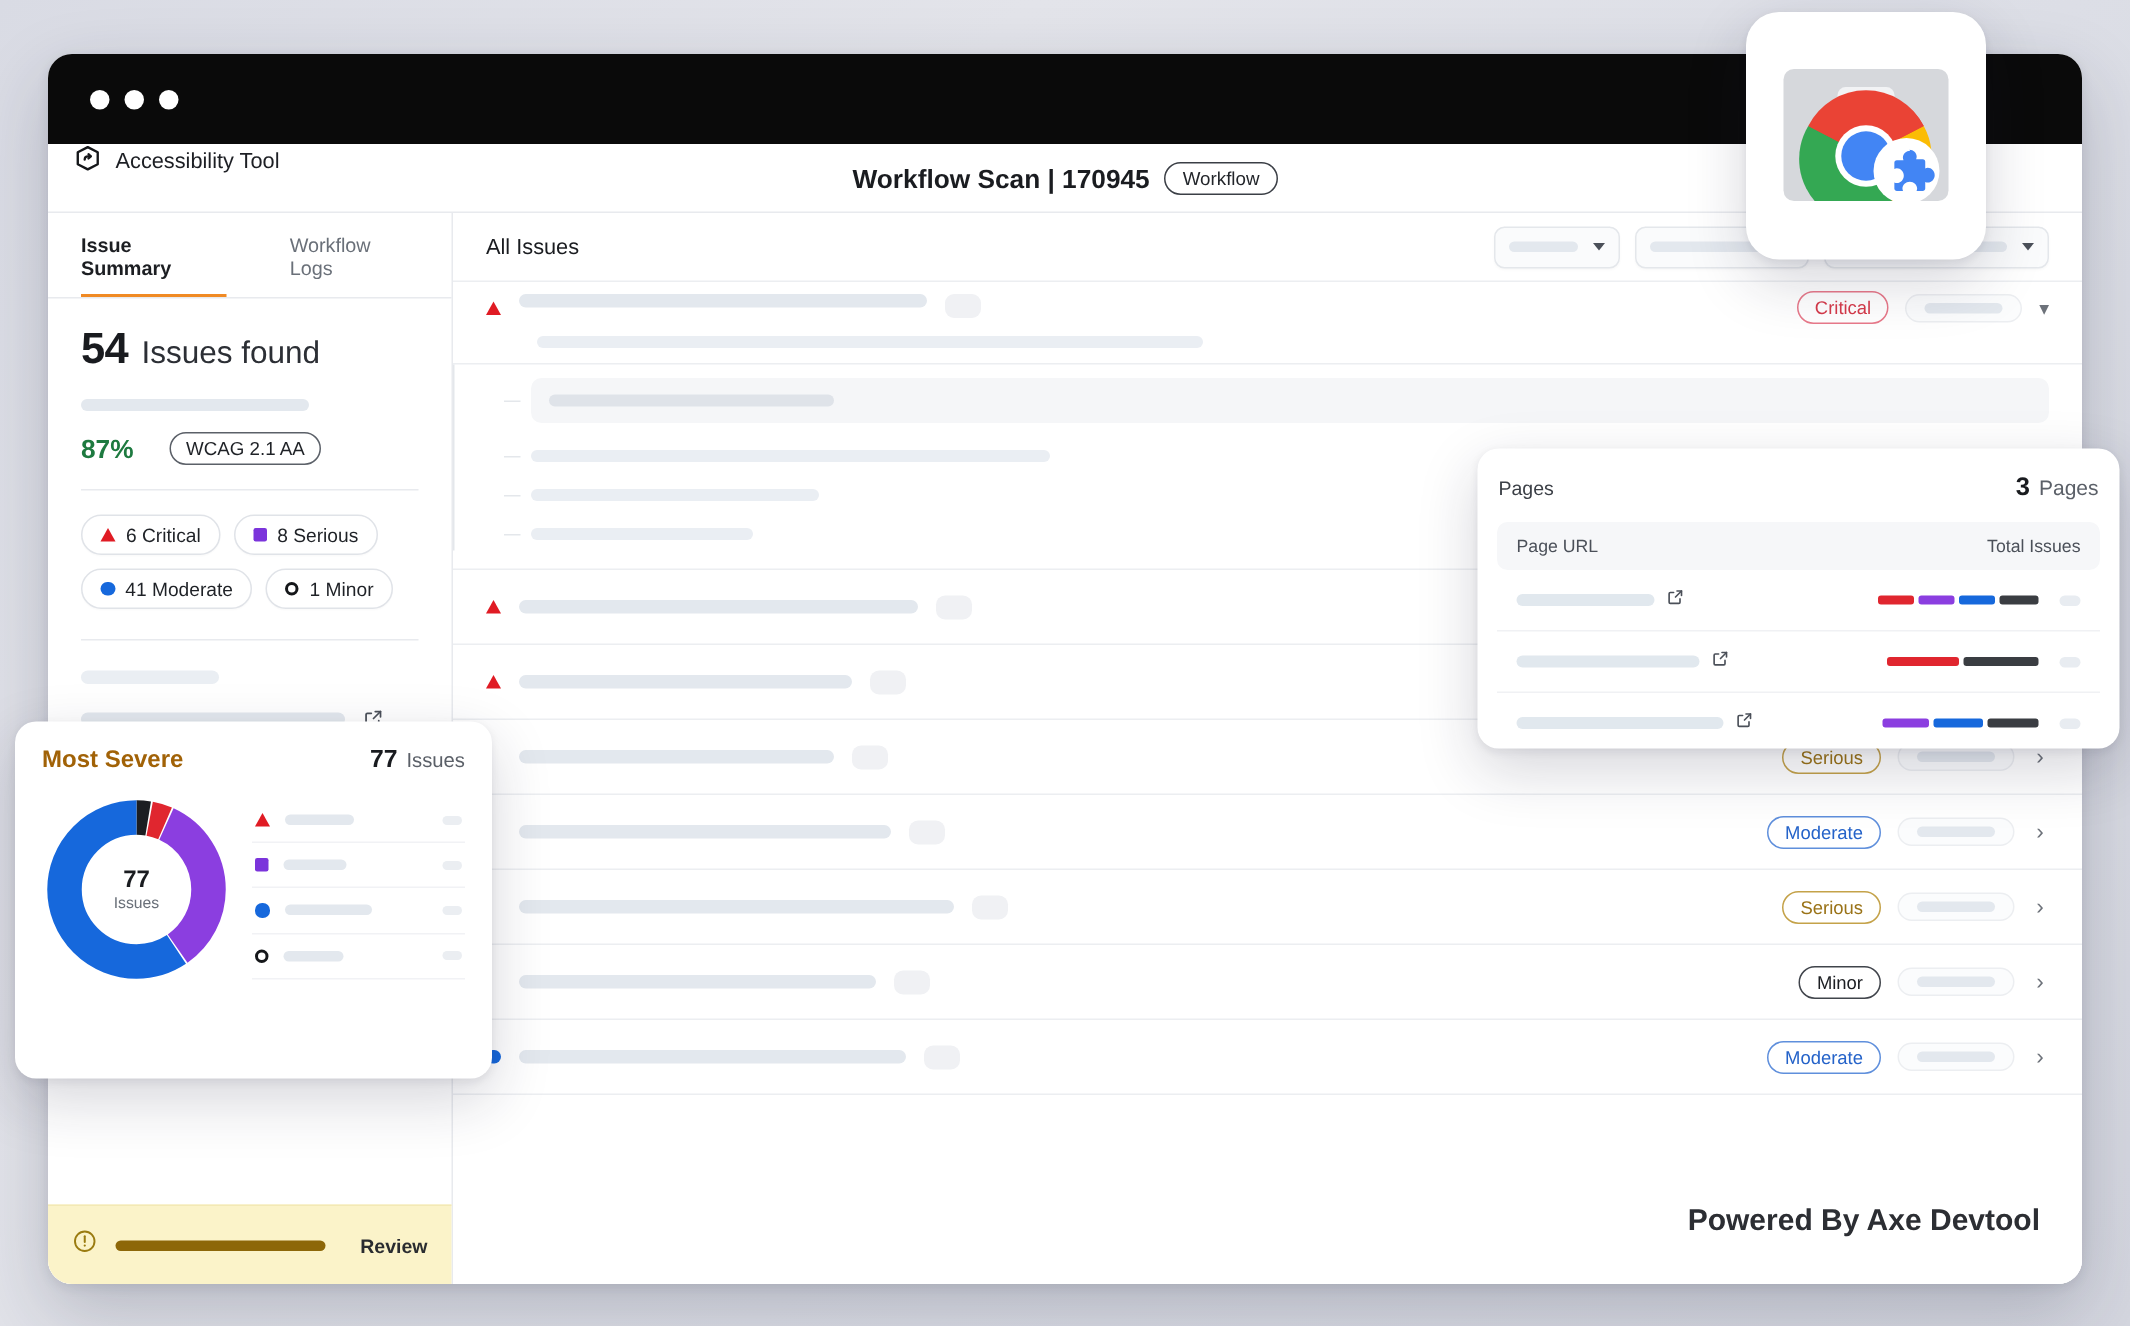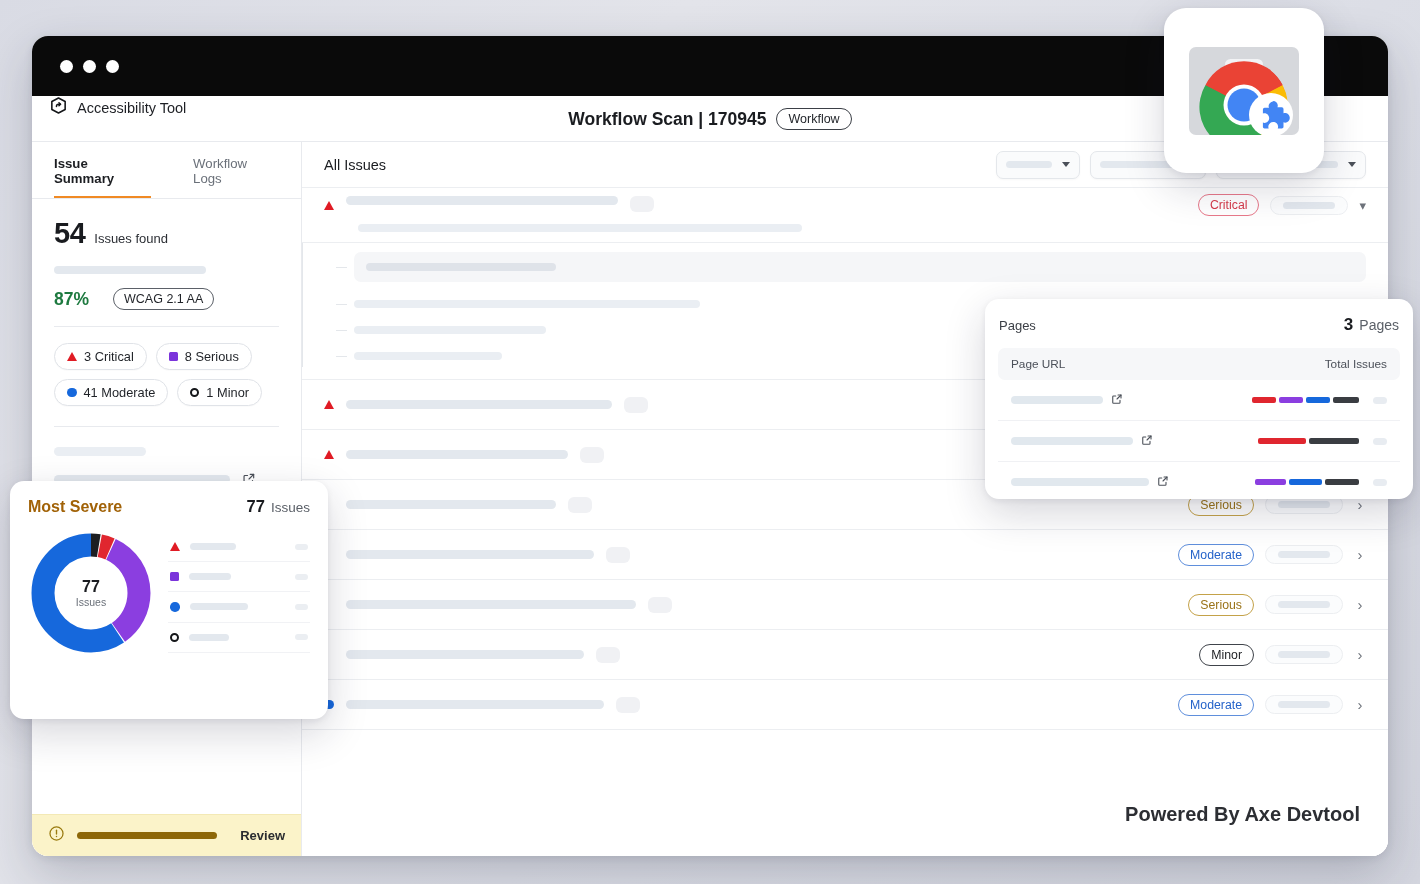--- a/index.html
+++ b/index.html
@@ -61,21 +61,21 @@
     display: flex; flex-direction: column;
     position: relative;
     background: #fff;
   }
   .tabs { display: flex; gap: 42px; padding: 14px 22px 0 22px; border-bottom: 1px solid #e8eaee; }
   .tab { font-size: 13.2px; color: #6a7079; padding-bottom: 10px; font-weight: 400; cursor: pointer; }
   .tab.active { color: #1c1e22; font-weight: 700; border-bottom: 2.5px solid #f08a24; }
   .sb-inner { padding: 16px 22px 0 22px; }
   .issues-found { display: flex; align-items: baseline; gap: 9px; margin-top: 2px; }
   .issues-num { font-size: 29px; font-weight: 700; color: #191b1f; letter-spacing: -.5px; }
-  .issues-lab { font-size: 13px; color: #2c2f35; }
+  .issues-lab { font-size: 21px; color: #2c2f35; }
   .skel { background: #e3e8ee; border-radius: 999px; height: 9px; }
   .skel-light { background: #eaeef3; border-radius: 999px; height: 9px; }
   .bar-1 { width: 152px; height: 8px; margin-top: 16px; }
   .pct-row { display: flex; align-items: center; gap: 24px; margin-top: 14px; }
   .pct { font-size: 17.5px; color: #1e7a40; font-weight: 700; }
   .chip-wcag {
     border: 1.2px solid #5b6068; border-radius: 999px;
     padding: 3px 10px; font-size: 12.5px; color: #1f2227; font-weight: 400;
   }
   .divider { height: 1px; background: #e8eaee; margin: 16px 0 0 0; }
@@ -90,21 +90,21 @@
   .ico-crit { width:0;height:0;border-left:5.5px solid transparent;border-right:5.5px solid transparent;border-bottom:9.5px solid #e01b24; }
   .ico-ser  { width:9px;height:9px;background:#7b34db; border-radius:1.5px; }
   .ico-mod  { width:9.5px;height:9.5px;background:#1668dc;border-radius:50%; }
   .ico-min  { width:9px;height:9px;border:2px solid #15171a;border-radius:50%; }
   .skel-2 { width: 92px; margin-top: 20px; }
   .skel-3-row { display:flex; align-items:center; gap: 12px; margin-top: 16px; }
   .skel-3 { width: 176px; }
   .ext-link { width: 14px; height: 14px; }
   .review-bar {
     position: absolute; left: 0; right: 0; bottom: 0;
-    height: 42px; background: #fbf3c9;
+    height: 53px; background: #fbf3c9;
     display: flex; align-items: center; gap: 12px; padding: 0 16px;
     border-top: 1px solid #f3e9b5;
   }
   .review-skel { flex: 1; height: 7px; border-radius: 999px; background: #8d6708; max-width: 140px; }
   .review-label { font-size: 13px; font-weight: 700; color: #2a2c30; margin-left: auto; cursor:pointer; }
 
   
   .main { flex: 1; display: flex; flex-direction: column; min-width: 0; background: #fff; }
   .main-toolbar {
     height: 46px; display: flex; align-items: center;
@@ -264,21 +264,21 @@
         <div class="pct-row">
           <span class="pct">87%</span>
           <span class="chip-wcag">WCAG 2.1 AA</span>
         </div>
 
         <div class="divider"></div>
 
         <div class="sev-chips">
           <div class="sev-chip">
             <span class="ico-crit"></span>
-            <span>3 Critical</span>
+            <span>6 Critical</span>
           </div>
           <div class="sev-chip">
             <span class="ico-ser"></span>
             <span>8 Serious</span>
           </div>
           <div class="sev-chip">
             <span class="ico-mod"></span>
             <span>41 Moderate</span>
           </div>
           <div class="sev-chip">

